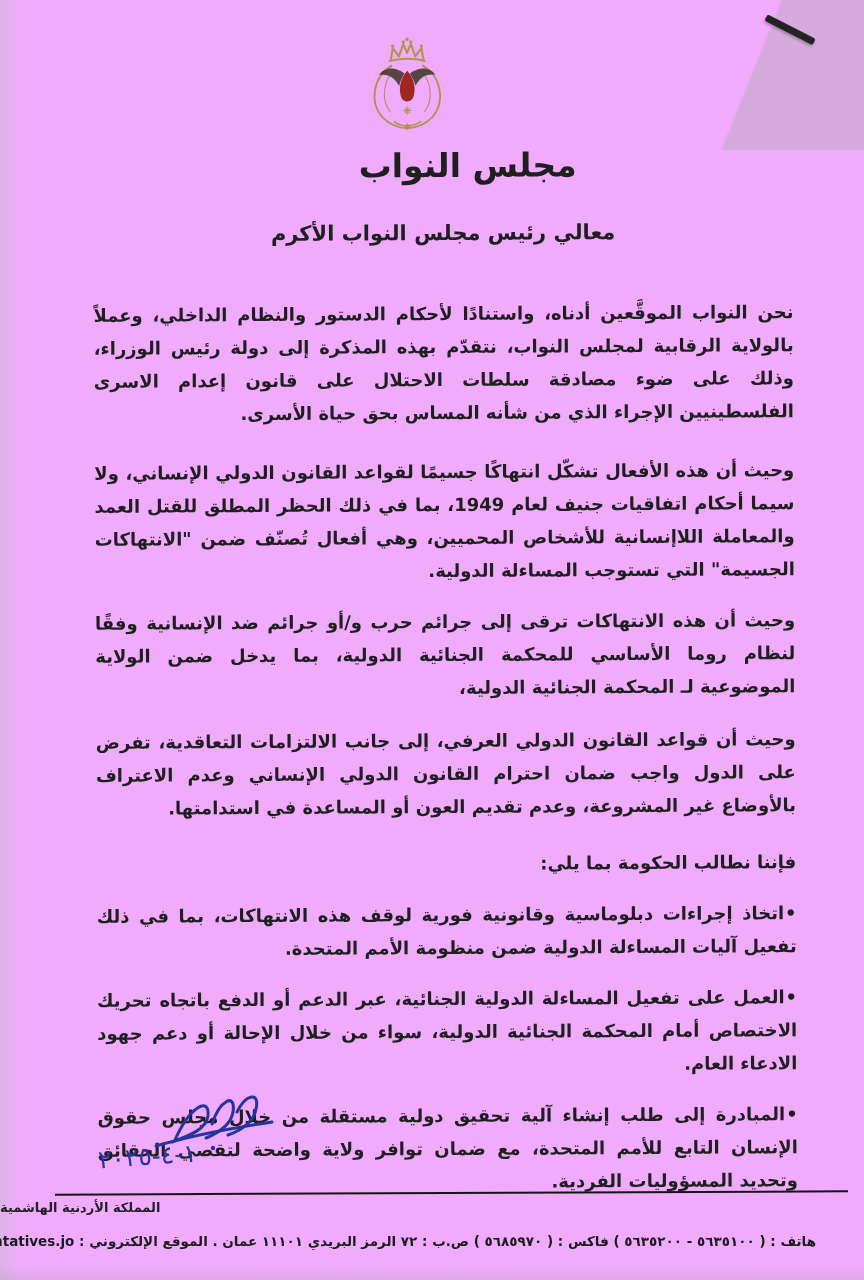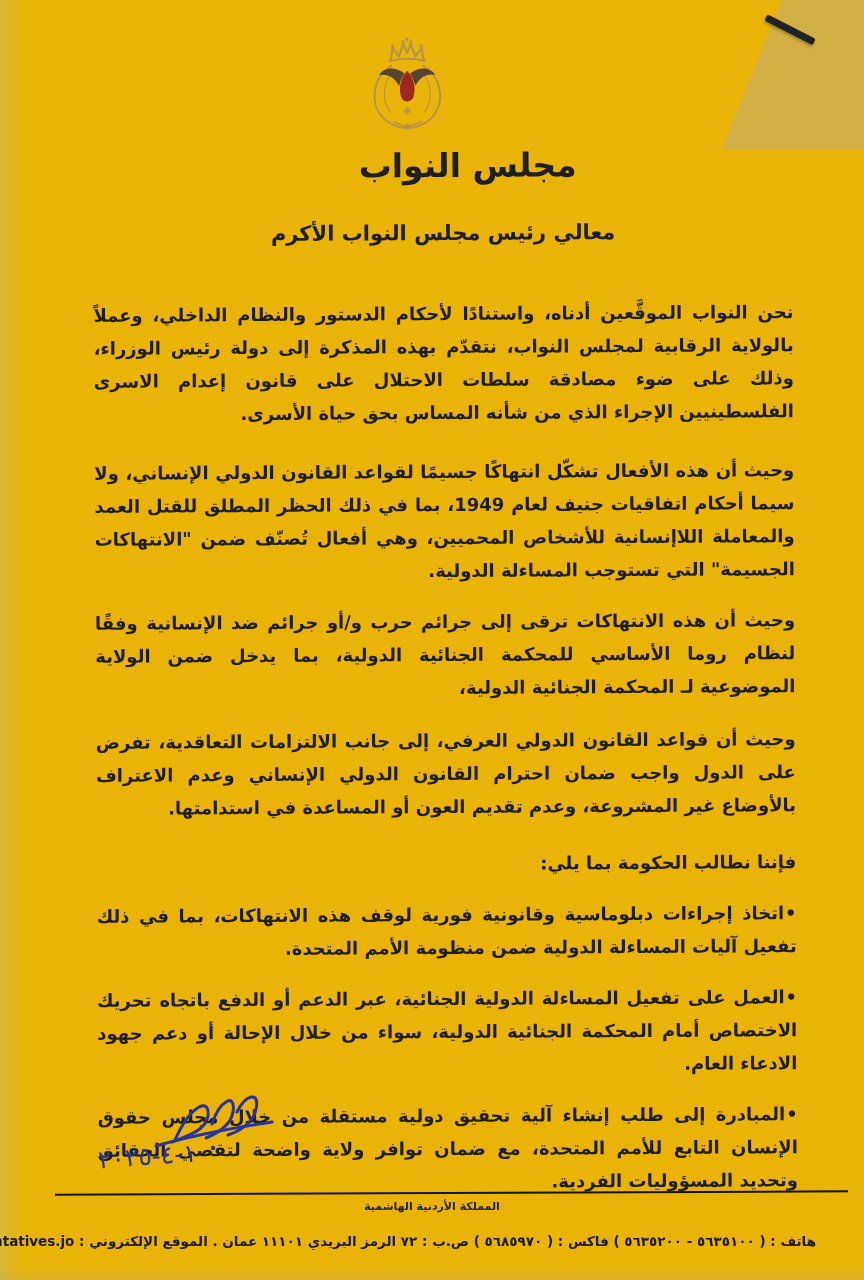--- a/index.html
+++ b/index.html
@@ -1,17 +1,17 @@
 <!DOCTYPE html>
 <html lang="ar"><head>
 <meta charset="utf-8">
 <style>
   html,body{margin:0;padding:0;width:864px;height:1280px;overflow:hidden;
     background:#e7e8e4;font-family:"DejaVu Sans",sans-serif;}
-  .page{position:absolute;inset:0;background:#eab308;overflow:hidden;}
+  .page{position:absolute;inset:0;background:#f0abfc;overflow:hidden;}
   
   .edge-left{position:absolute;left:0;top:0;bottom:0;width:20px;
     background:linear-gradient(to right,rgba(170,195,175,.28),rgba(170,195,175,0));}
   .edge-bottom{position:absolute;left:0;right:0;bottom:0;height:14px;
     background:linear-gradient(to top,rgba(160,160,158,.22),rgba(160,160,158,0));}
   .corner-shade{position:absolute;top:0;right:0;width:260px;height:150px;
     background:linear-gradient(112deg,rgba(0,0,0,0) 55%,rgba(168,168,166,.38) 56%);}
   .staple{position:absolute;left:766px;top:14px;width:54px;height:7px;
     background:#232326;border-radius:2px;transform:rotate(27deg);
     transform-origin:left center;box-shadow:0 2px 3px rgba(0,0,0,.28);}
@@ -30,22 +30,22 @@
   .p4{margin-top:20px;}
   .intro{font-size:18px;font-weight:bold;line-height:33px;margin-top:24px;}
   .demand{font-size:18px;font-weight:bold;line-height:33px;text-align:justify;margin-top:18px;}
   .bullet{margin-left:1px;}
   
   .sig-svg{position:absolute;left:120px;top:1082px;}
   .sig-date{position:absolute;left:98px;top:1142px;direction:rtl;
     color:#27339e;font-size:25px;letter-spacing:3px;transform:rotate(-4deg);}
   .divider{position:absolute;left:55px;width:793px;top:1192px;height:2px;
     background:#141414;transform:rotate(-0.25deg);}
-  .kingdom{position:absolute;left:0;right:0;top:1200px;text-align:center;
-    font-size:11px;font-weight:bold;color:#222;direction:rtl;}
+  .kingdom{position:absolute;left:0;right:0;top:1200px;text-align:left;
+    font-size:13px;font-weight:bold;color:#222;direction:rtl;}
   .contact{position:absolute;left:50px;right:48px;top:1233px;direction:rtl;
     text-align:center;font-size:13.5px;font-weight:bold;color:#1c1c1c;
     white-space:nowrap;}
 </style>
 </head>
 <body>
 
 <div class="page">
 
   <div class="edge-left"></div>

